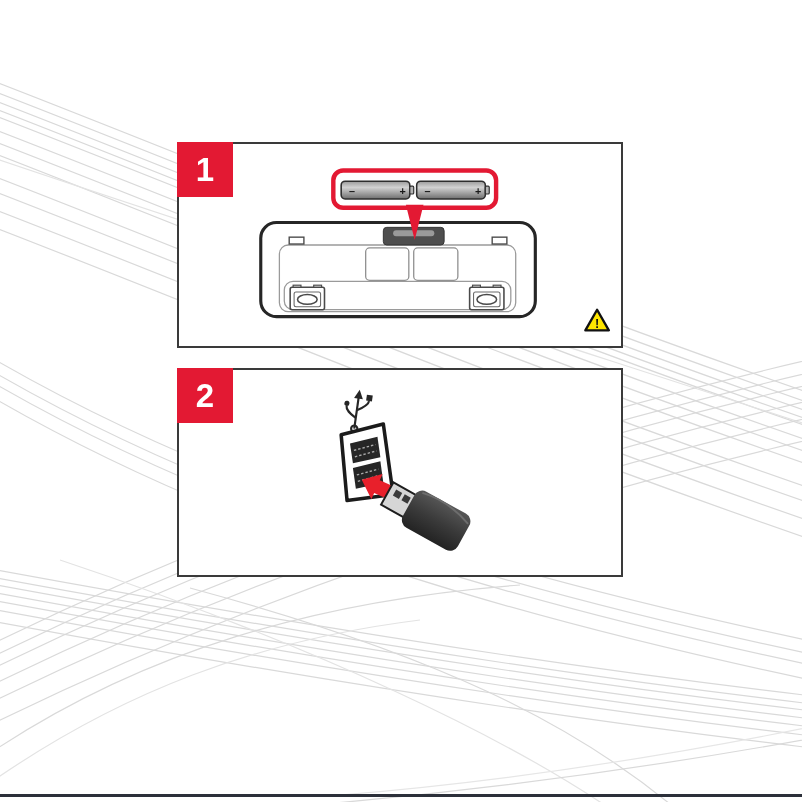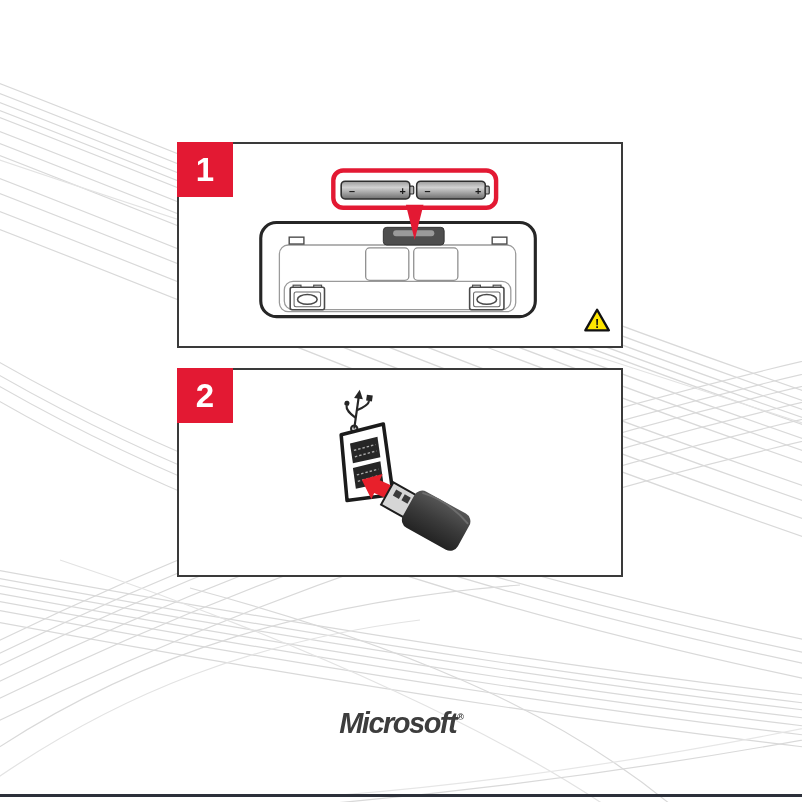--- a/index.html
+++ b/index.html
@@ -186,19 +186,16 @@
       <g transform="translate(210,126) rotate(29)">
         <rect x="0" y="-13" width="27" height="26" fill="#d6d6d6" stroke="#1d1d1d" stroke-width="2"></rect>
         <rect x="6" y="-8" width="7" height="7" fill="#3a3a3a"></rect>
         <rect x="16" y="-8" width="7" height="7" fill="#3a3a3a"></rect>
         <rect x="25" y="-21" width="64" height="42" rx="9" fill="url(#dongleGrad)"></rect>
         <path d="M31,-18 Q58,-24 87,-13" stroke="#6d6d6d" stroke-width="2" fill="none"></path>
       </g>
     </svg>
   </div>
 
-  <div class="logo">
-    <span>Microsoft</span><span class="tm">®</span>
-  </div>
 
   <div class="rule"></div>
 
 </div>
 
 </body></html>

